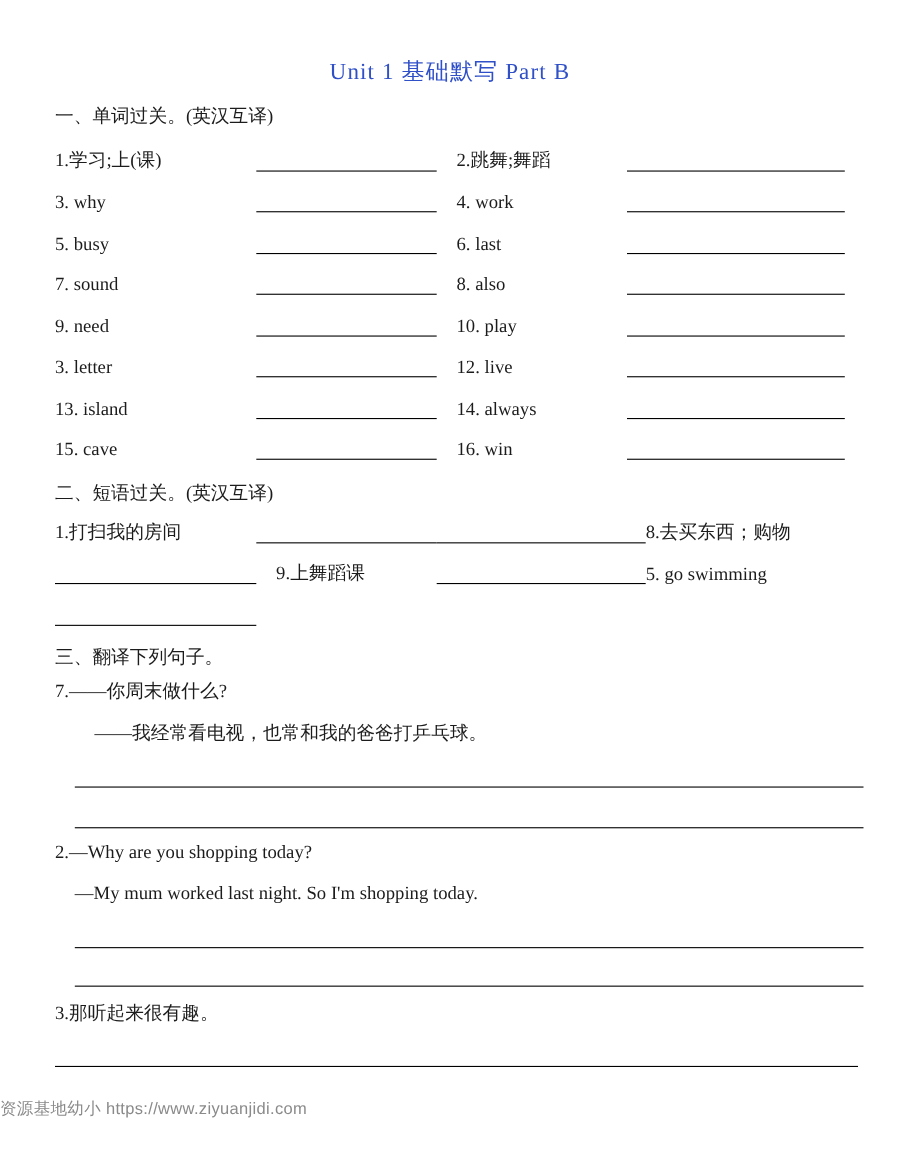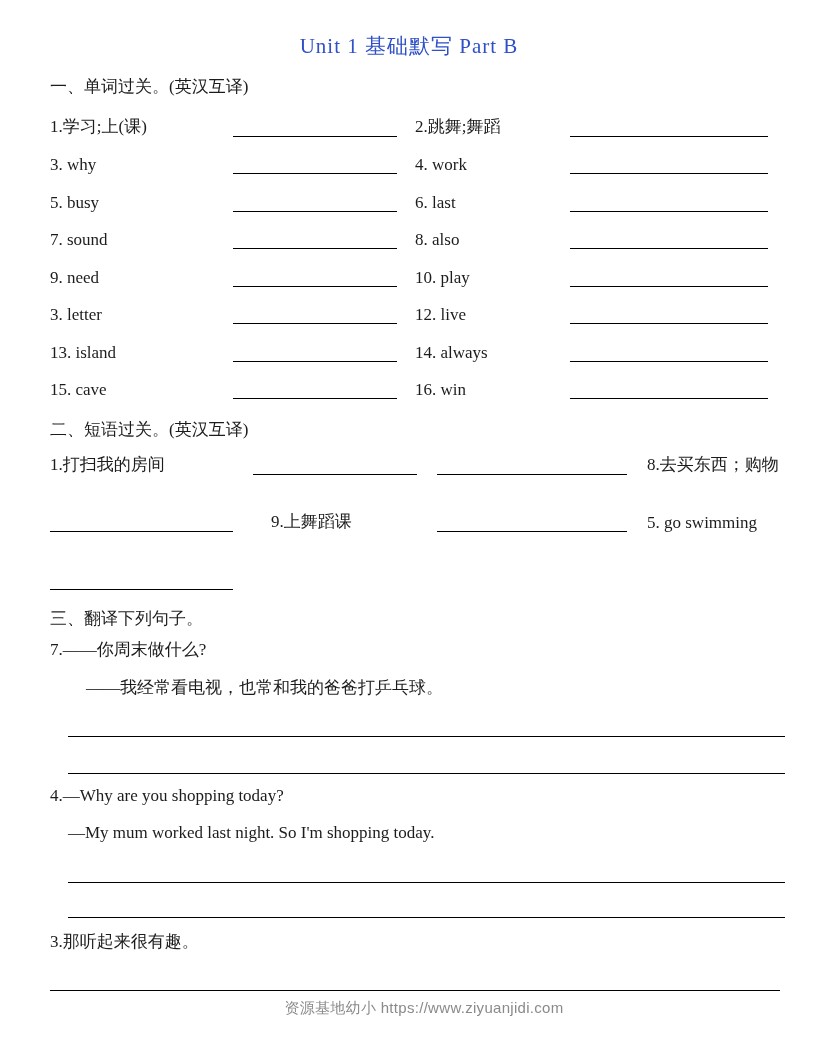--- a/index.html
+++ b/index.html
@@ -7,21 +7,21 @@
   .page {
     position:relative;
     width:816px; height:1056px;
     margin:0 auto;
     background:#ffffff;
     overflow:hidden;
     font-family:"Liberation Serif","DejaVu Serif",serif;
     font-size:17px;
     color:#1c1c1c;
   }
-  .content { padding:31px 0 0 50px; width:768px; }
+  .content { padding:50px 0 0 50px; width:768px; }
 
   .title {
     width:718px;
     text-align:center;
     font-size:21px;
     font-weight:normal;
     line-height:30px;
     color:var(--title-blue,#3050c8);
     letter-spacing:1px;
   }
@@ -36,21 +36,20 @@
     grid-auto-rows:37.5px;
     align-items:end;
     margin-top:5px;
   }
   .pgrid {
     display:grid;
     grid-template-columns:183px 164px 190px 182px;
     grid-auto-rows:37.5px;
     align-items:end;
     margin-top:0;
-    gap:20px;
   }
   .lbl { padding-bottom:5px; white-space:nowrap; }
   .lbl-r { padding-left:18px; }
   .blank {
     height:0;
     border-bottom:1.5px solid #000;
     margin-bottom:6px;
     width:100%;
   }
 
@@ -69,26 +68,24 @@
   }
   .ln1 { margin-top:36px; }
   .ln2 { margin-top:36px; }
   .ln3 { margin-top:37px; }
   .ln4 { margin-top:34px; }
   .ln5 { margin-top:36px; margin-left:0; width:730px; }
 
   .footer {
     position:absolute;
     left:0; right:0; top:999px;
-    text-align:center;
     font-family:"Liberation Sans","DejaVu Sans",sans-serif;
     font-size:15px;
     color:var(--footer-gray,#8a8a8a);
     letter-spacing:0.3px;
-    padding-left:32px;
   }
 </style>
 </head>
 <body>
 
 <div class="page">
   <div class="content">
 
     <h1 class="title">Unit 1 基础默写 Part B</h1>
 
@@ -155,21 +152,21 @@
     </div>
 
     <div class="s3-block">
       <div class="sec-header s3">三、翻译下列句子。</div>
 
       <p class="q1">7.——你周末做什么?</p>
       <p class="a1">——我经常看电视，也常和我的爸爸打乒乓球。</p>
       <div class="ansline ln1"></div>
       <div class="ansline ln2"></div>
 
-      <p class="q2">4.—Why are you shopping today?</p>
+      <p class="q2">2.—Why are you shopping today?</p>
       <p class="a2">—My mum worked last night. So I'm shopping today.</p>
       <div class="ansline ln3"></div>
       <div class="ansline ln4"></div>
 
       <p class="s3p">3.那听起来很有趣。</p>
       <div class="ansline ln5"></div>
     </div>
 
   </div>
 

